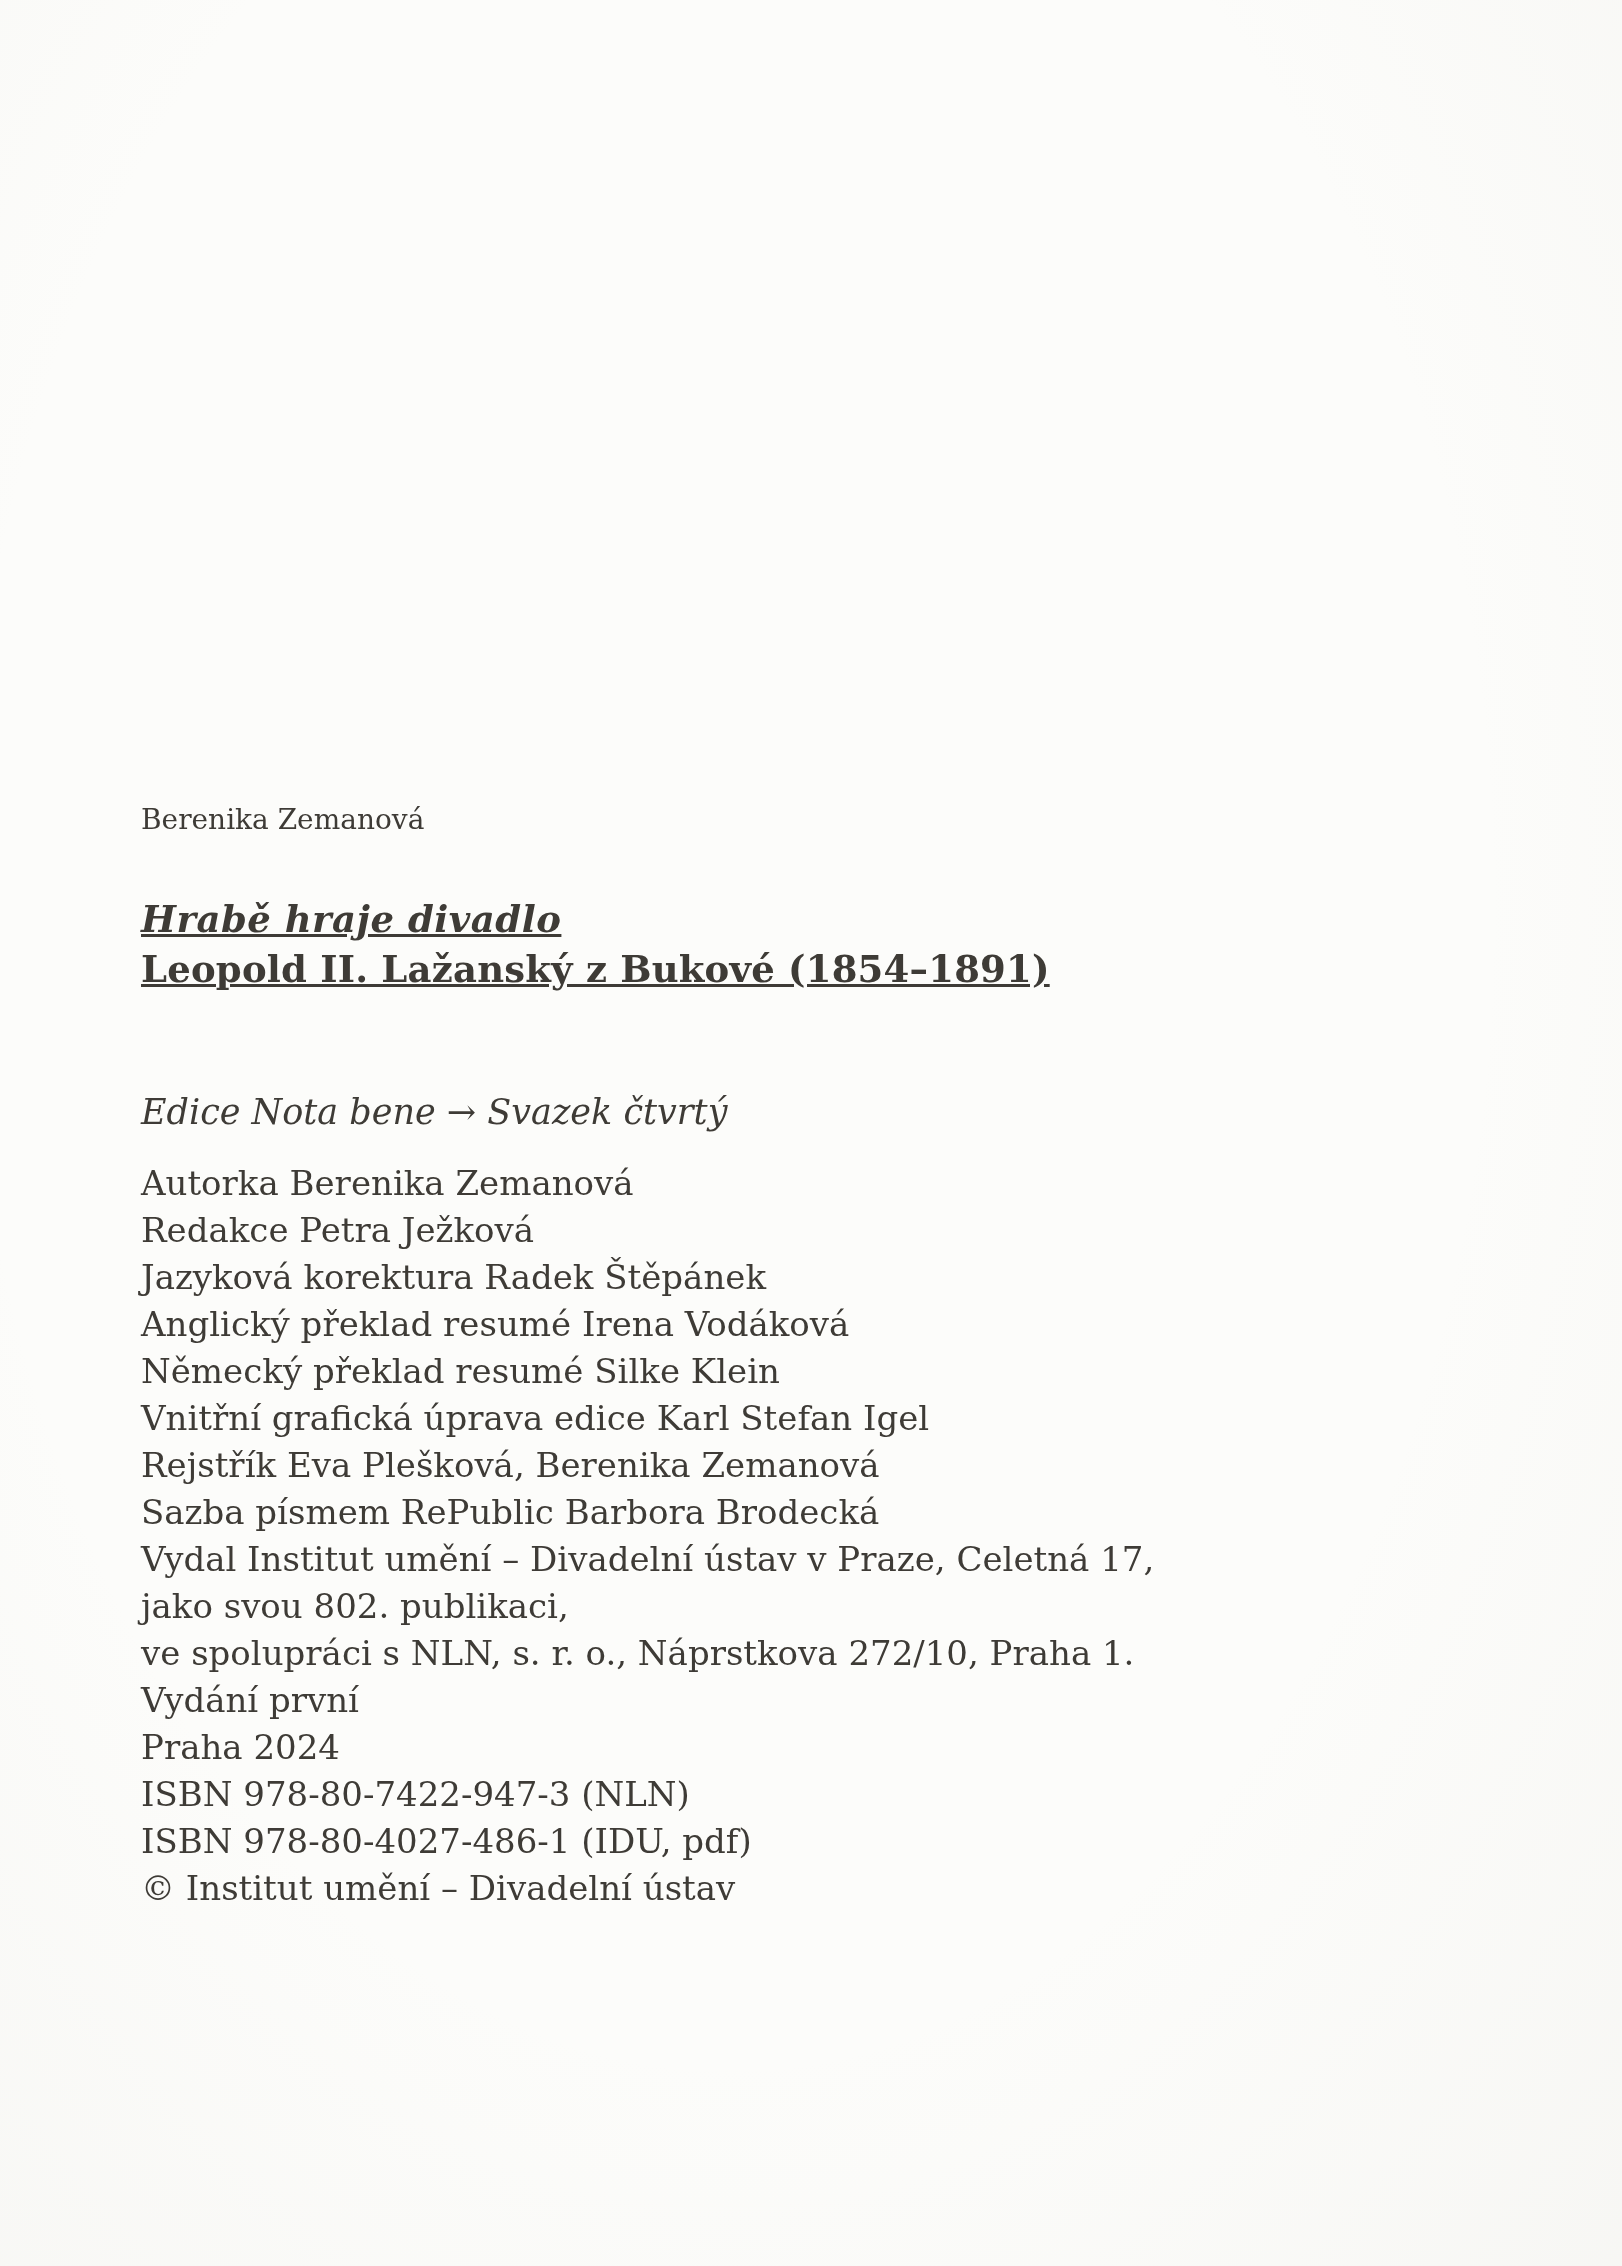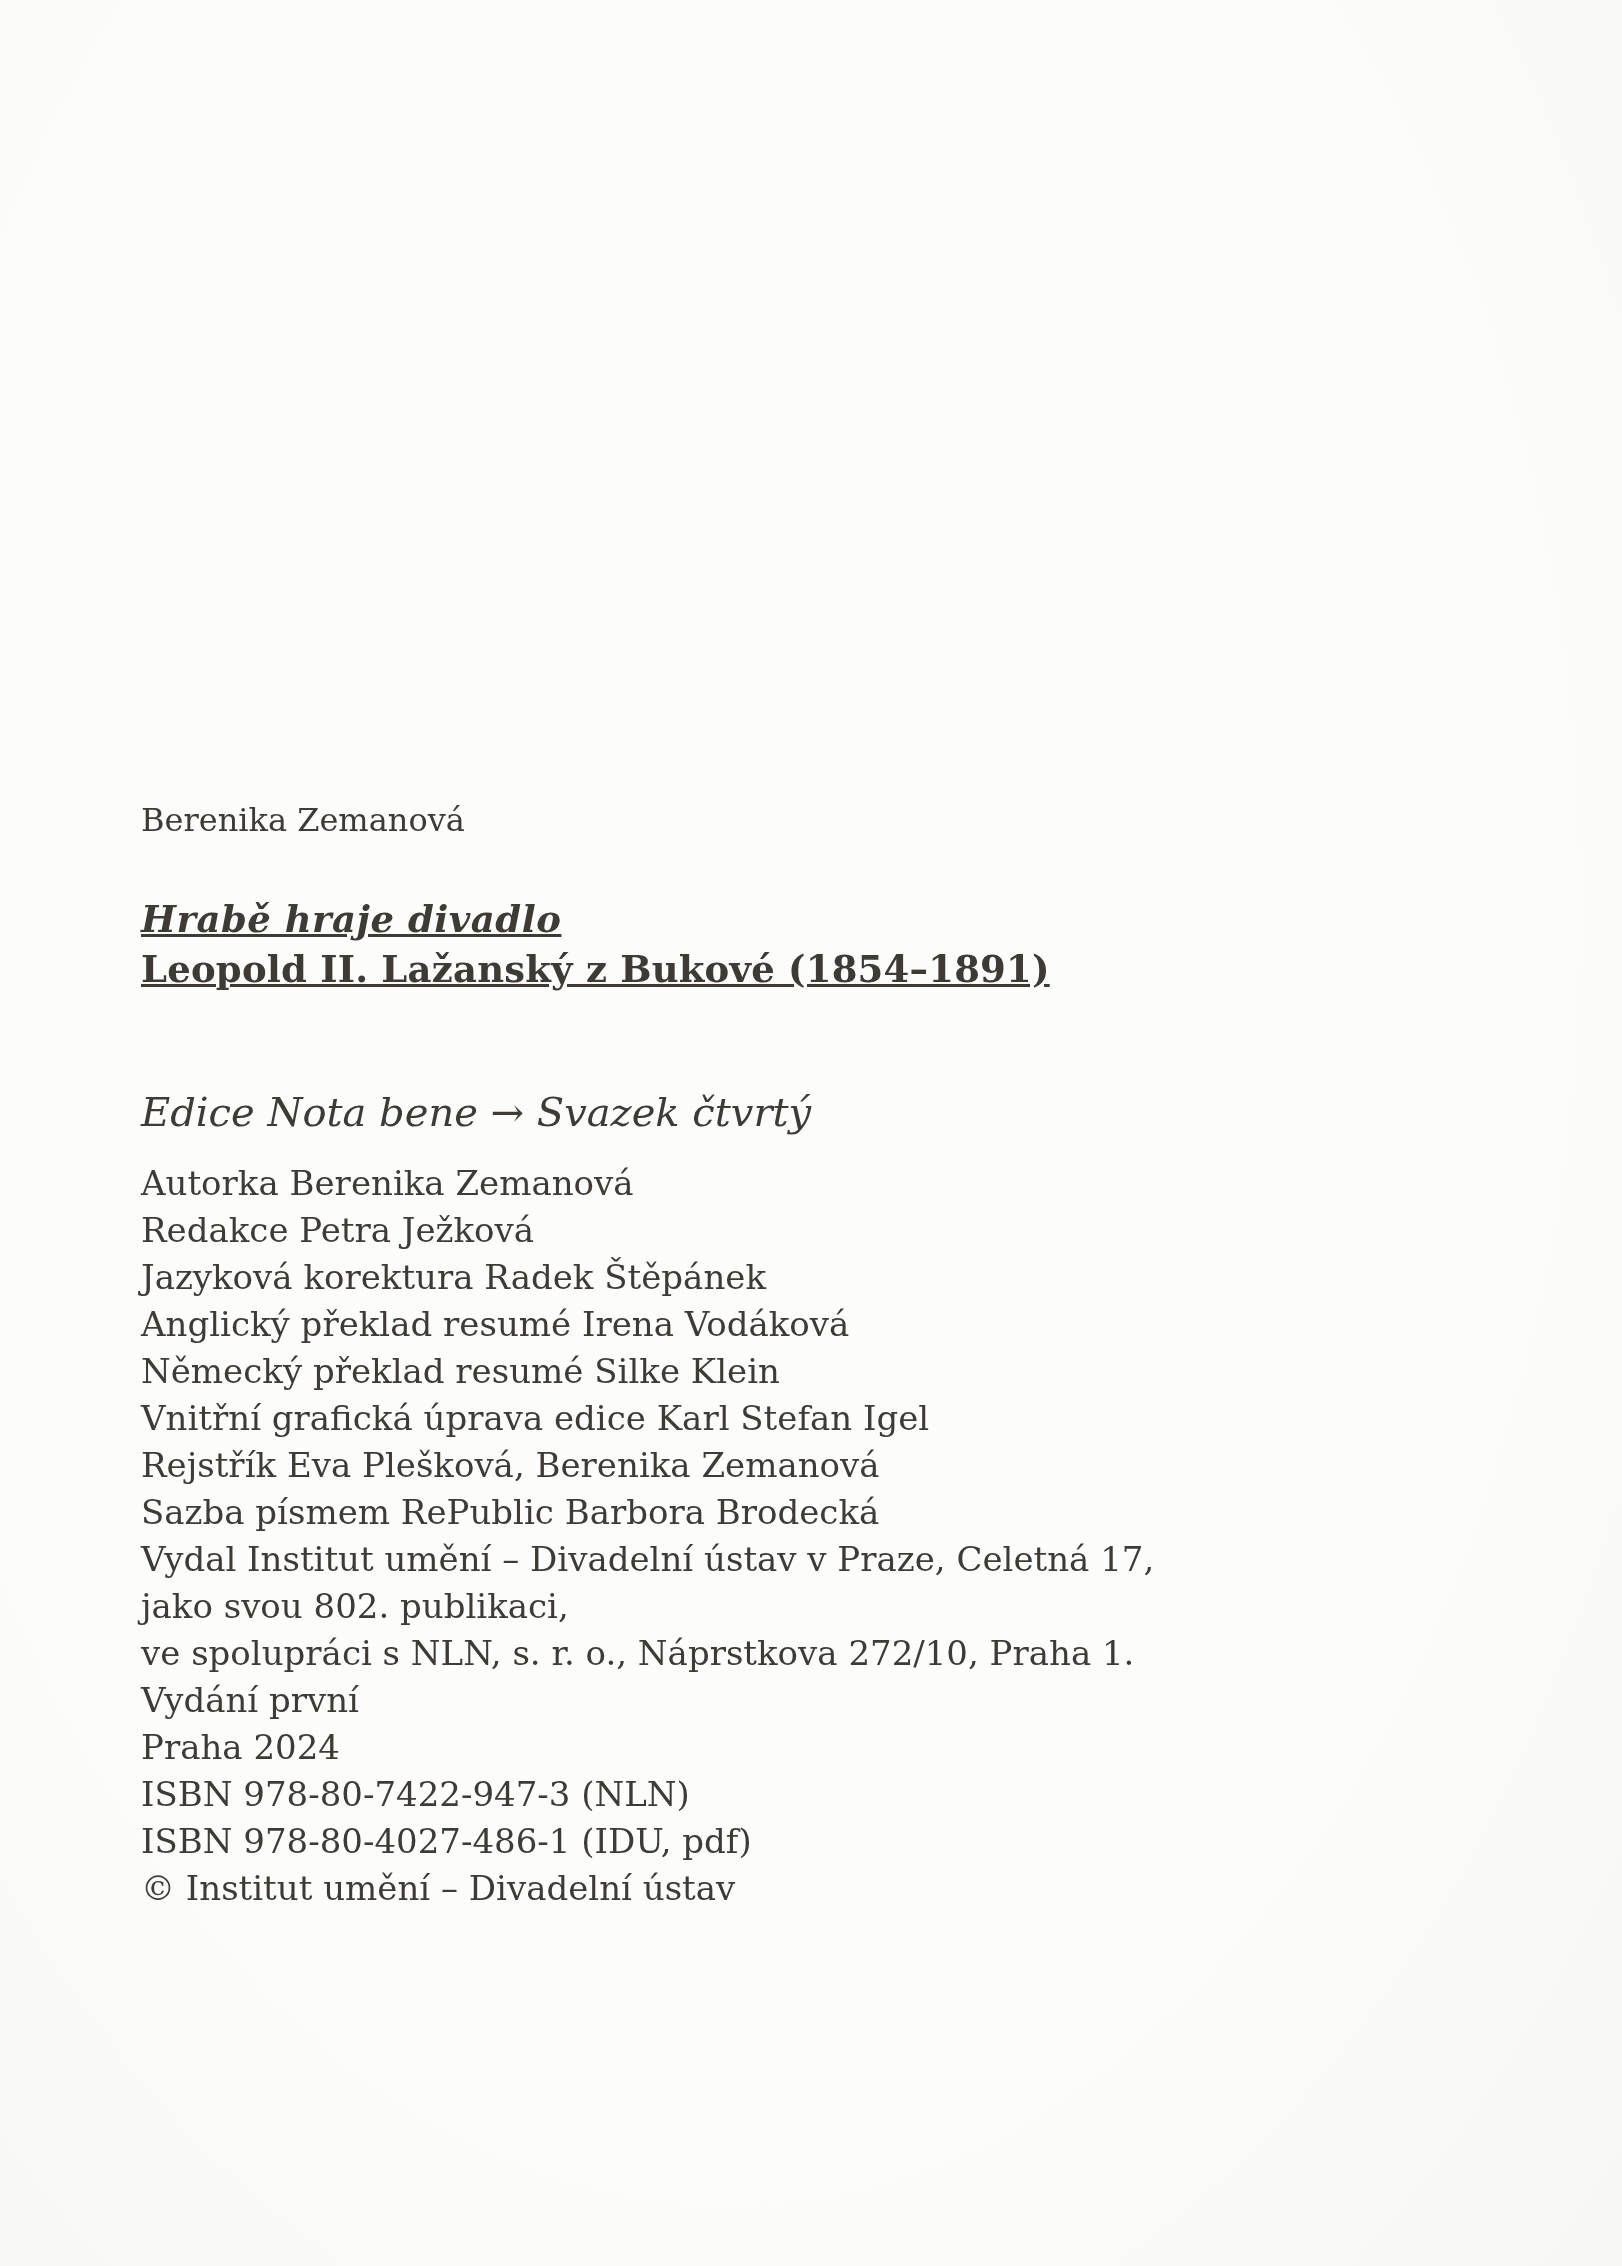--- a/index.html
+++ b/index.html
@@ -22,21 +22,21 @@
       #fcfcfa;
     color: #3e3b36;
     padding: 796px 111px 0 141px;
     overflow: hidden;
   }
   p.line {
     margin: 0;
     white-space: pre;
   }
   .author-line {
-    font-size: 32px;
+    font-size: 28px;
     line-height: 48px;
   }
   .title-block {
     margin-top: 50px;
     text-decoration: underline;
   }
   .title-main {
     font-size: 37px;
     line-height: 50px;
     font-weight: bold;
@@ -47,21 +47,21 @@
     font-size: 37px;
     line-height: 50px;
     font-weight: bold;
     letter-spacing: 0.2px;
   }
   .edition-block {
     margin-top: 93px;
     font-style: italic;
   }
   .edition-block .line {
-    font-size: 40px;
+    font-size: 35px;
     line-height: 50px;
   }
   .credits-block {
     margin-top: 23px;
   }
   .credits-block .line {
     font-size: 34px;
     line-height: 47px;
   }
 </style>

